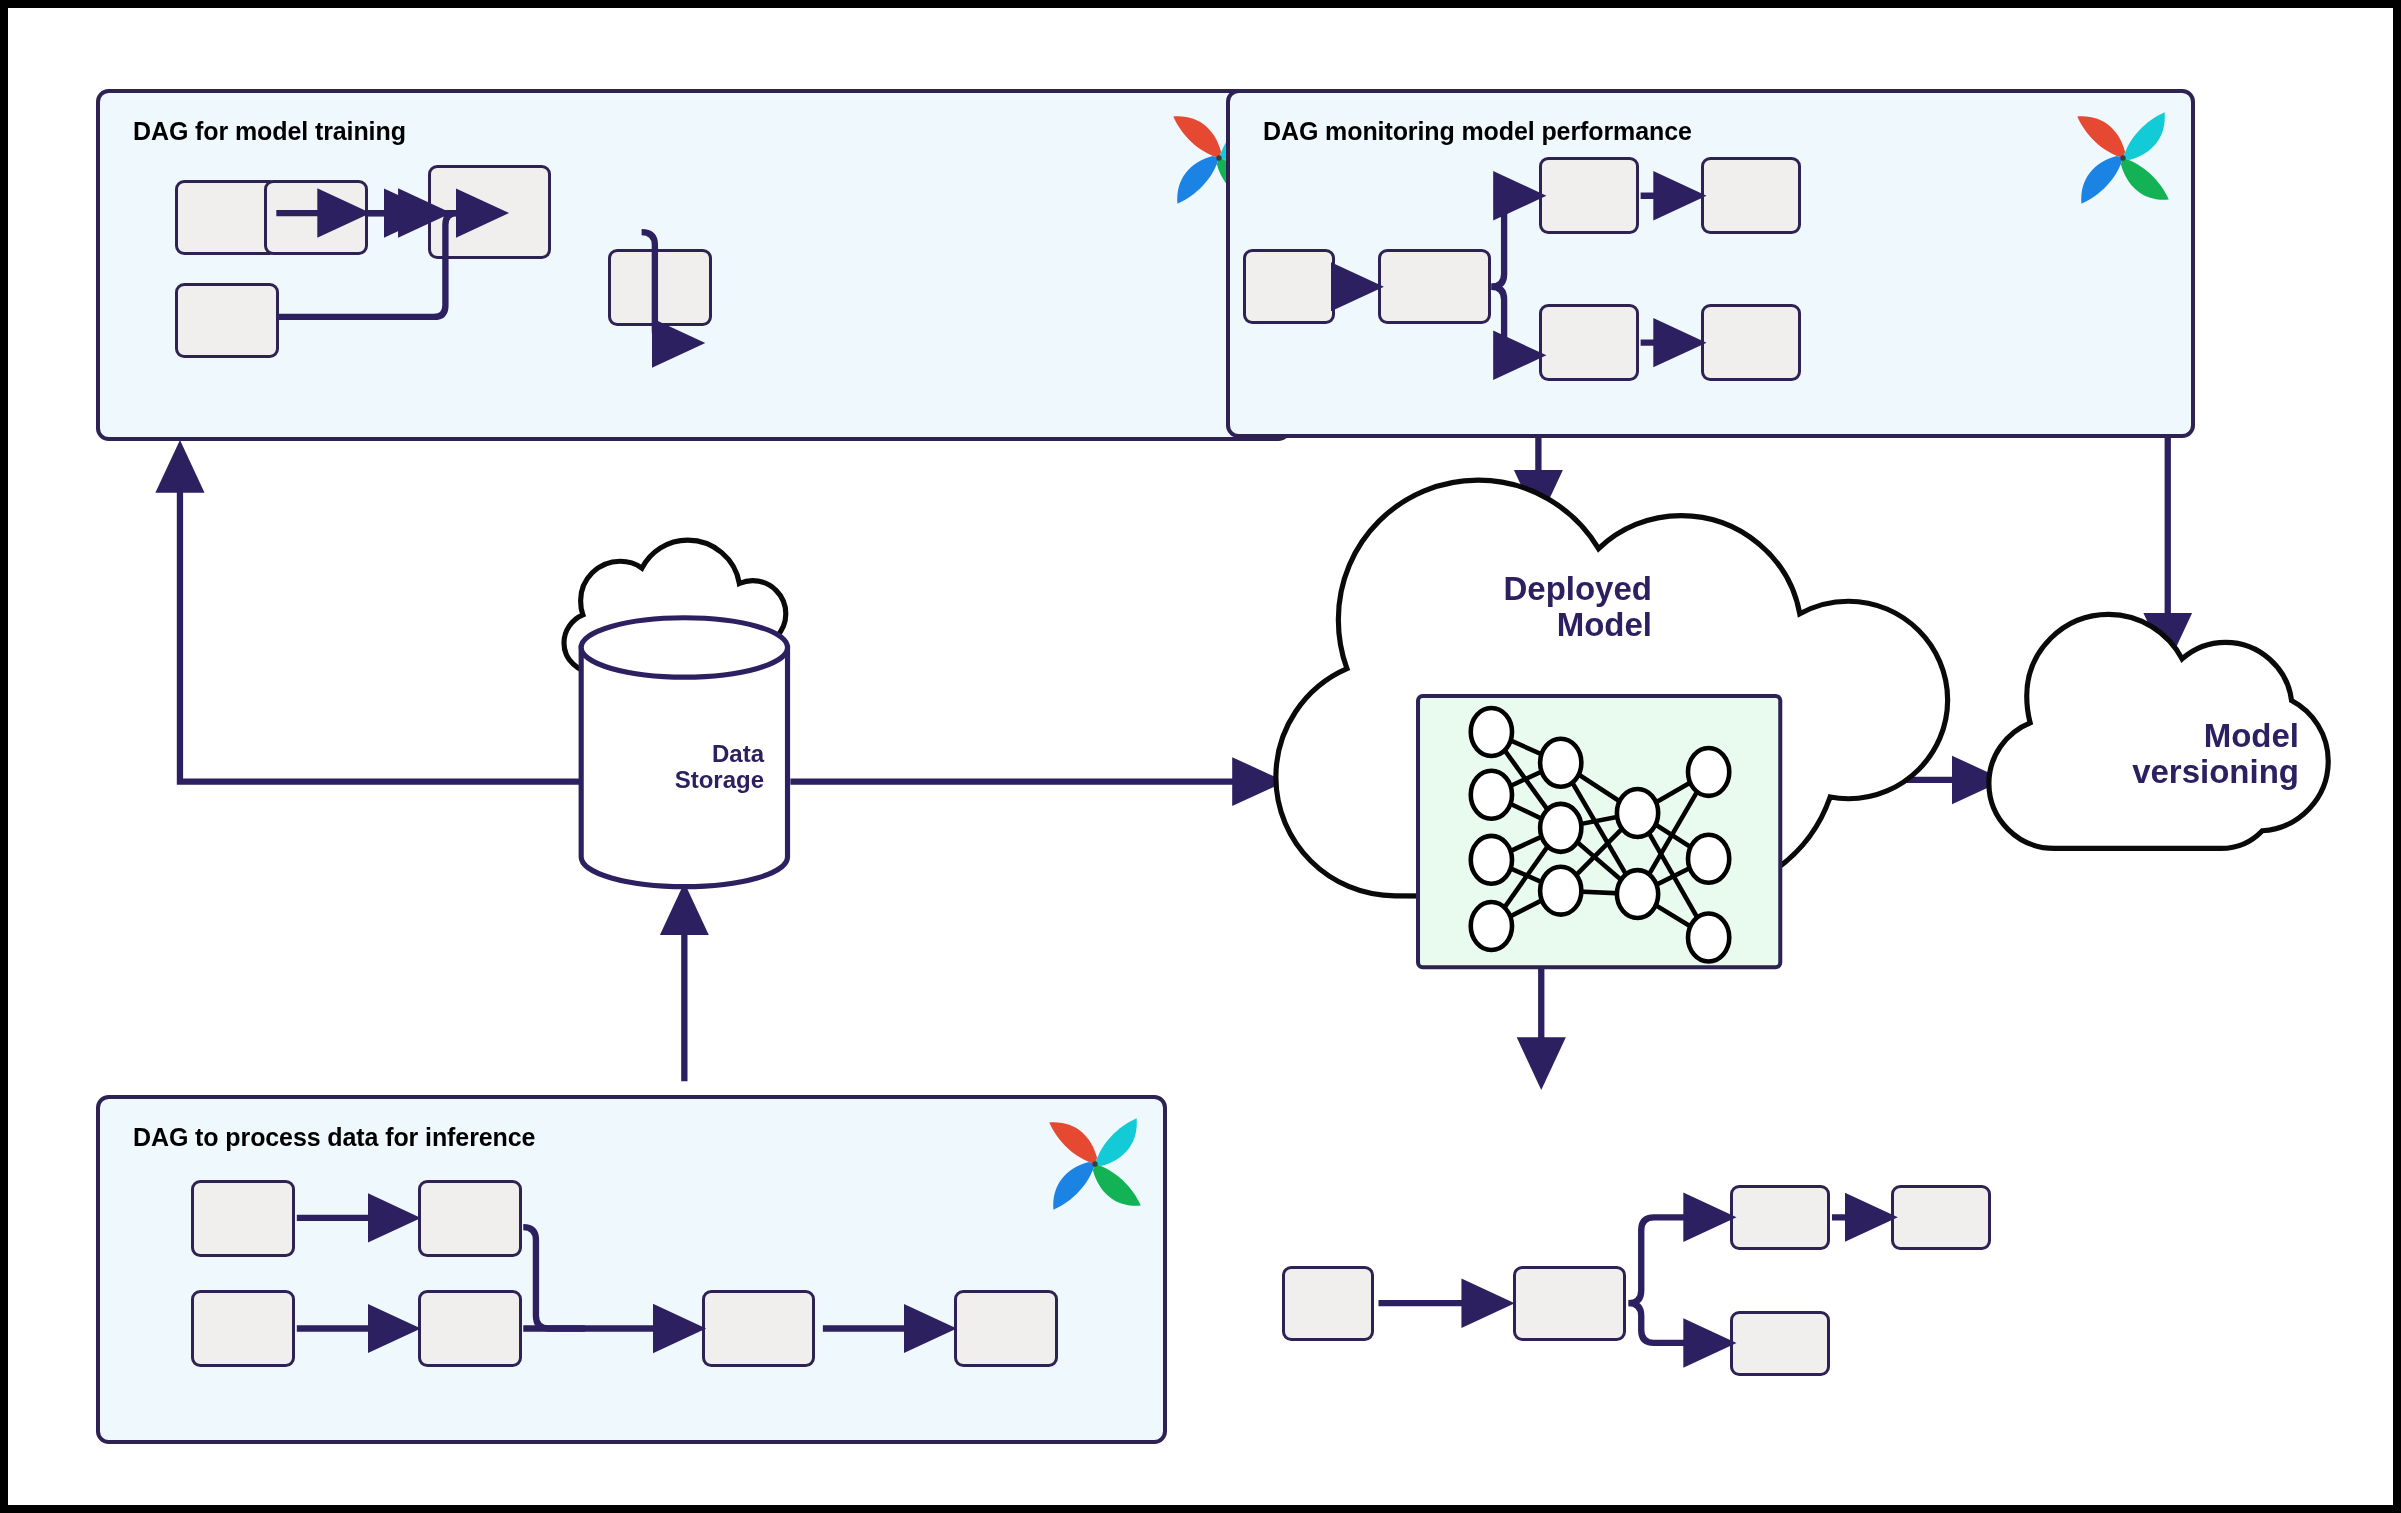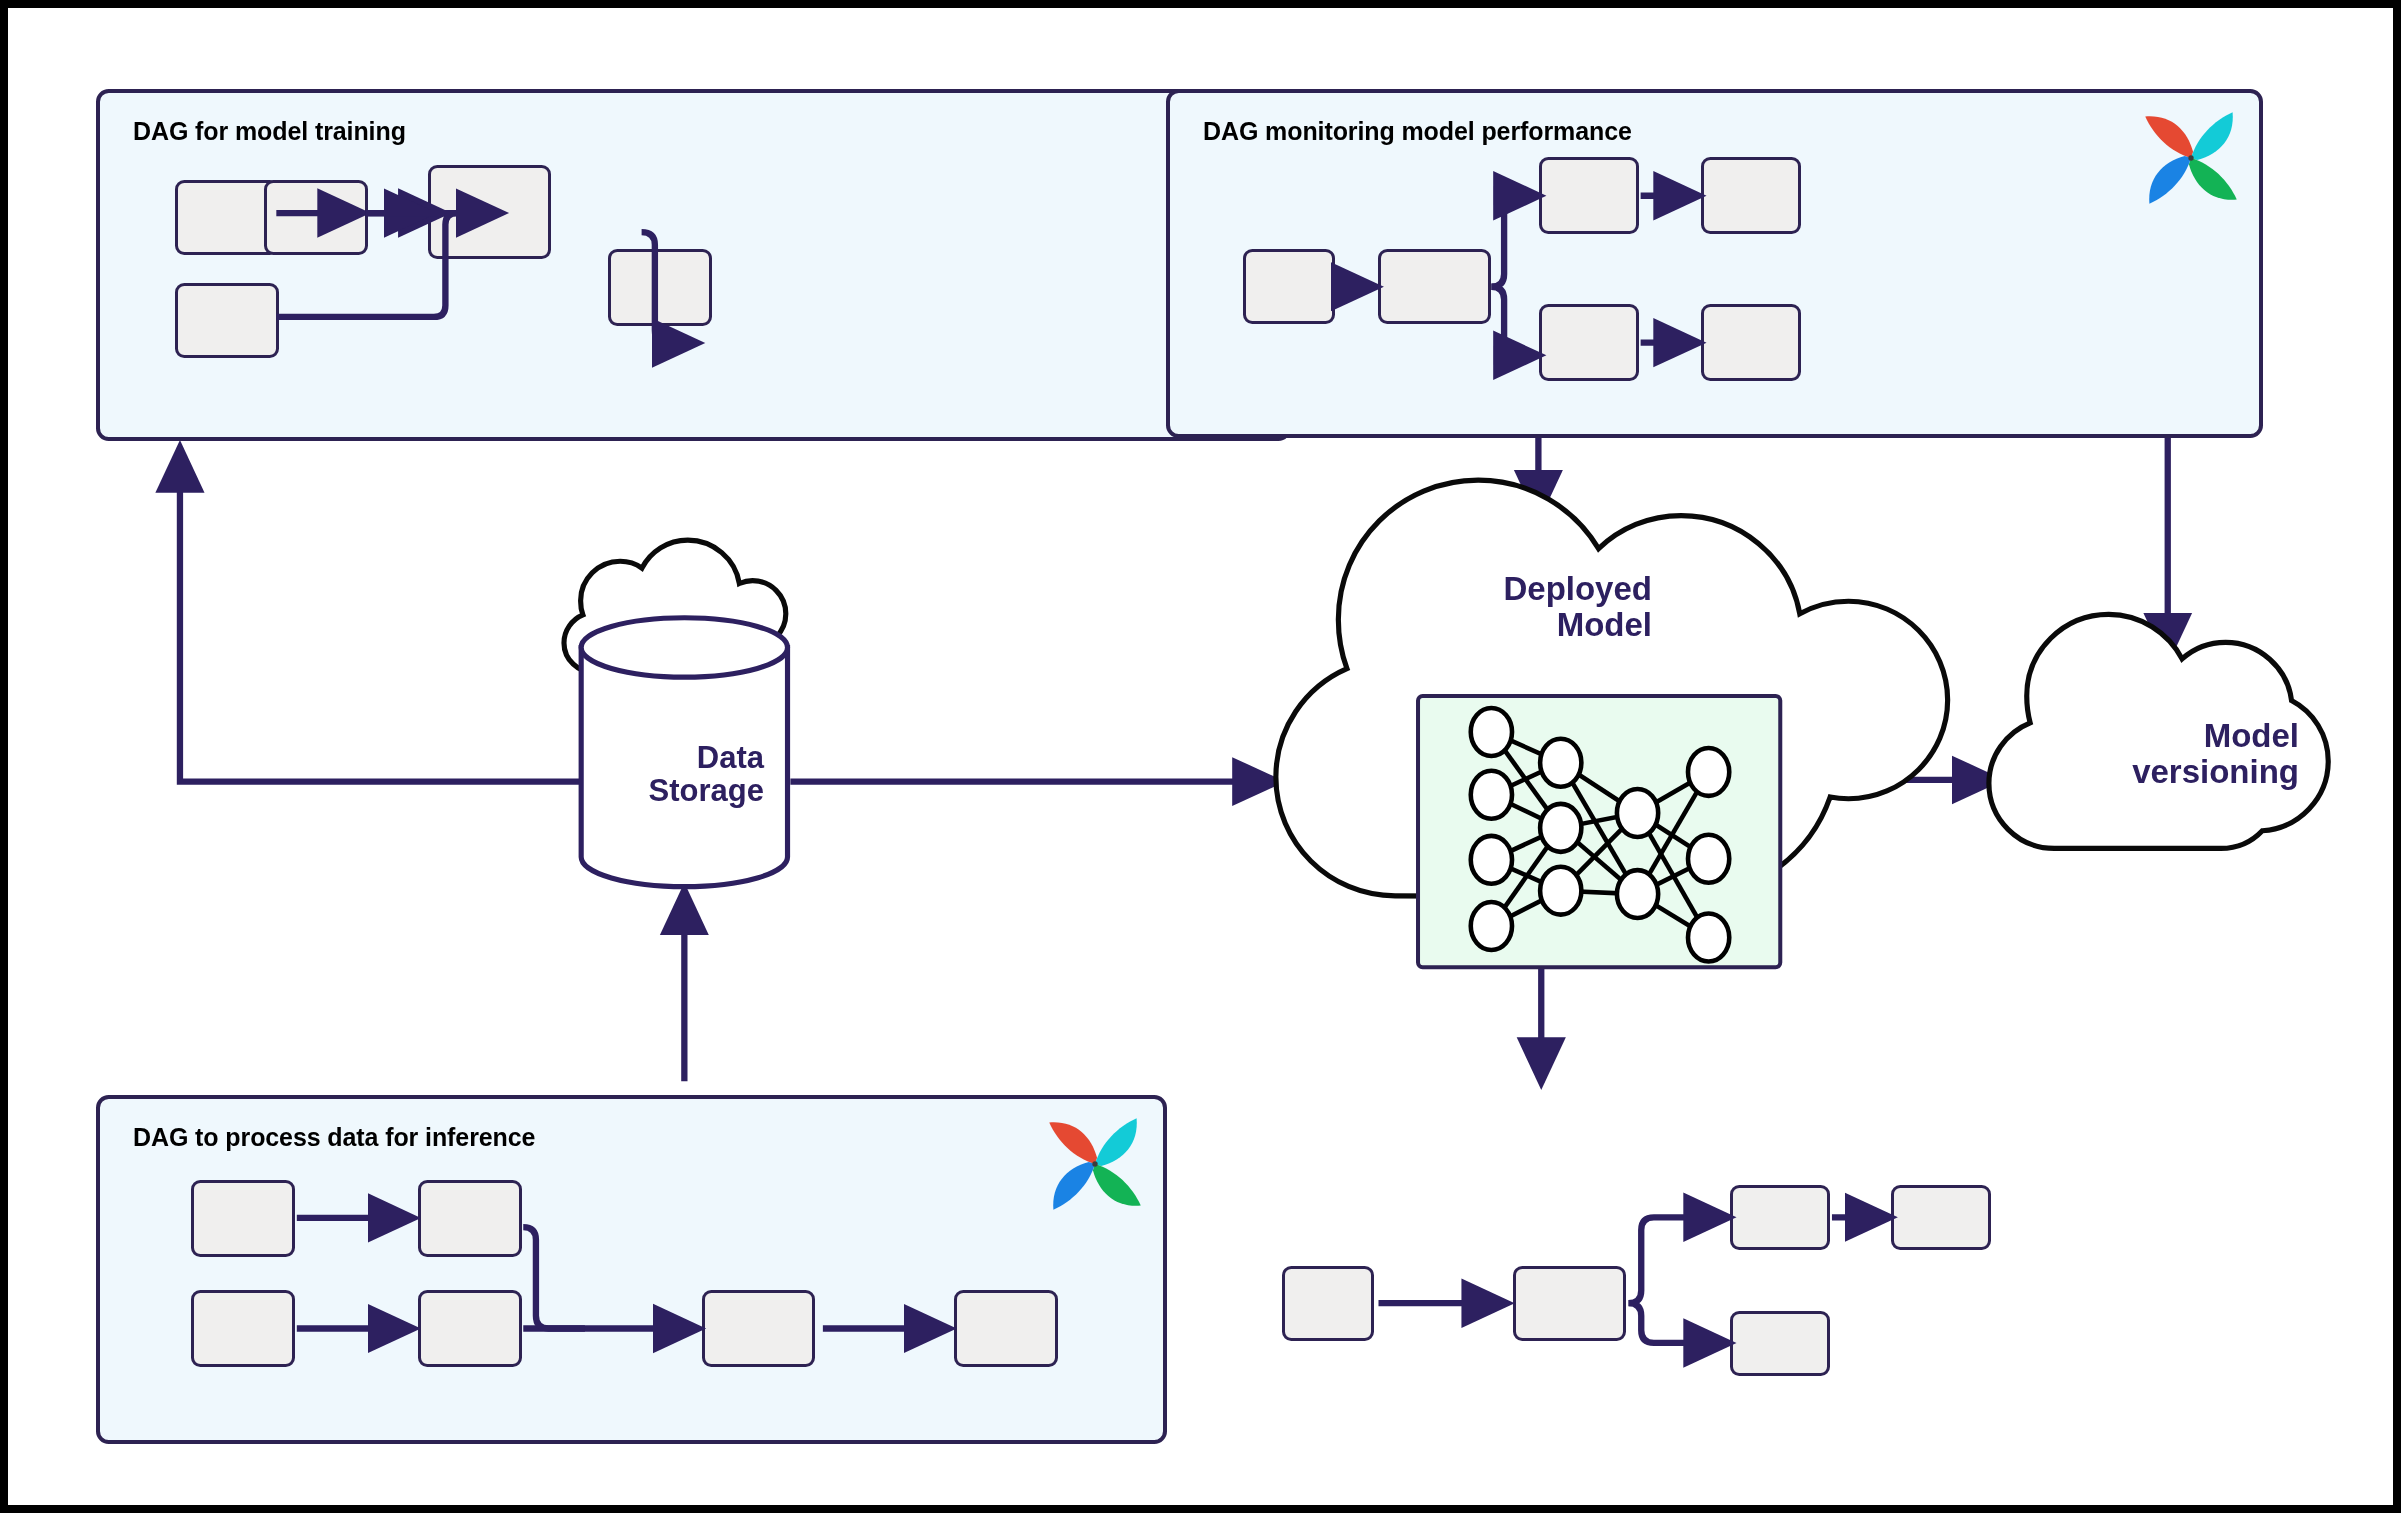--- a/index.html
+++ b/index.html
@@ -73,21 +73,21 @@
     top: 563px;
     width: 242px;
   }
   #versioning-label {
     font-size: 33px;
     left: 2031px;
     top: 710px;
     width: 260px;
   }
   #storage-label {
-    font-size: 31px;
+    font-size: 24px;
     left: 548px;
     top: 733px;
     width: 208px;
   }
 </style>
 </head>
 <body>
 
 <div id="stage">
 
@@ -245,21 +245,21 @@
       <path d="M467,215 L575,215"></path>
     </g>
     <g fill="none" stroke="#2d2060" stroke-width="11">
       <path d="M467,215 L640,215"></path>
       <path d="M312,395 L585,395 Q605,395 605,375 L605,235 Q605,215 625,215 L700,215"></path>
     </g>
     <path d="M625,215 L700,215" fill="none" stroke="#2d2060" stroke-width="11" marker-end="url(#a1)"></path>
     <path d="M945,248 Q968,248 968,270 L968,418 Q968,440 990,440 L1040,440" fill="none" stroke="#2d2060" stroke-width="11" marker-end="url(#a1)"></path>
   </svg>
 
-  <div class="dag-panel" id="panel-monitoring" style="left:1158px; top:81px; width:1097px; height:349px;">
+  <div class="dag-panel" id="panel-monitoring" style="left:1218px; top:81px; width:969px; height:349px;">
     <div class="dag-title">DAG monitoring model performance</div>
     <svg class="pinwheel" viewBox="0 0 100 100">
       <path d="M50,50 C30,44 14,28 6,10 C30,8 46,22 52,44 Z" fill="#e43921" opacity="0.92"></path>
       <path d="M50,50 C56,30 72,14 90,6 C92,30 78,46 56,52 Z" fill="#00c7d4" opacity="0.92"></path>
       <path d="M50,50 C70,56 86,72 94,90 C70,92 54,78 48,56 Z" fill="#00ac46" opacity="0.92"></path>
       <path d="M50,50 C44,70 28,86 10,94 C8,70 22,54 44,48 Z" fill="#0878e2" opacity="0.92"></path>
       <circle cx="50" cy="50" r="2.6" fill="#3c3c3c"></circle>
     </svg>
   </div>
 

